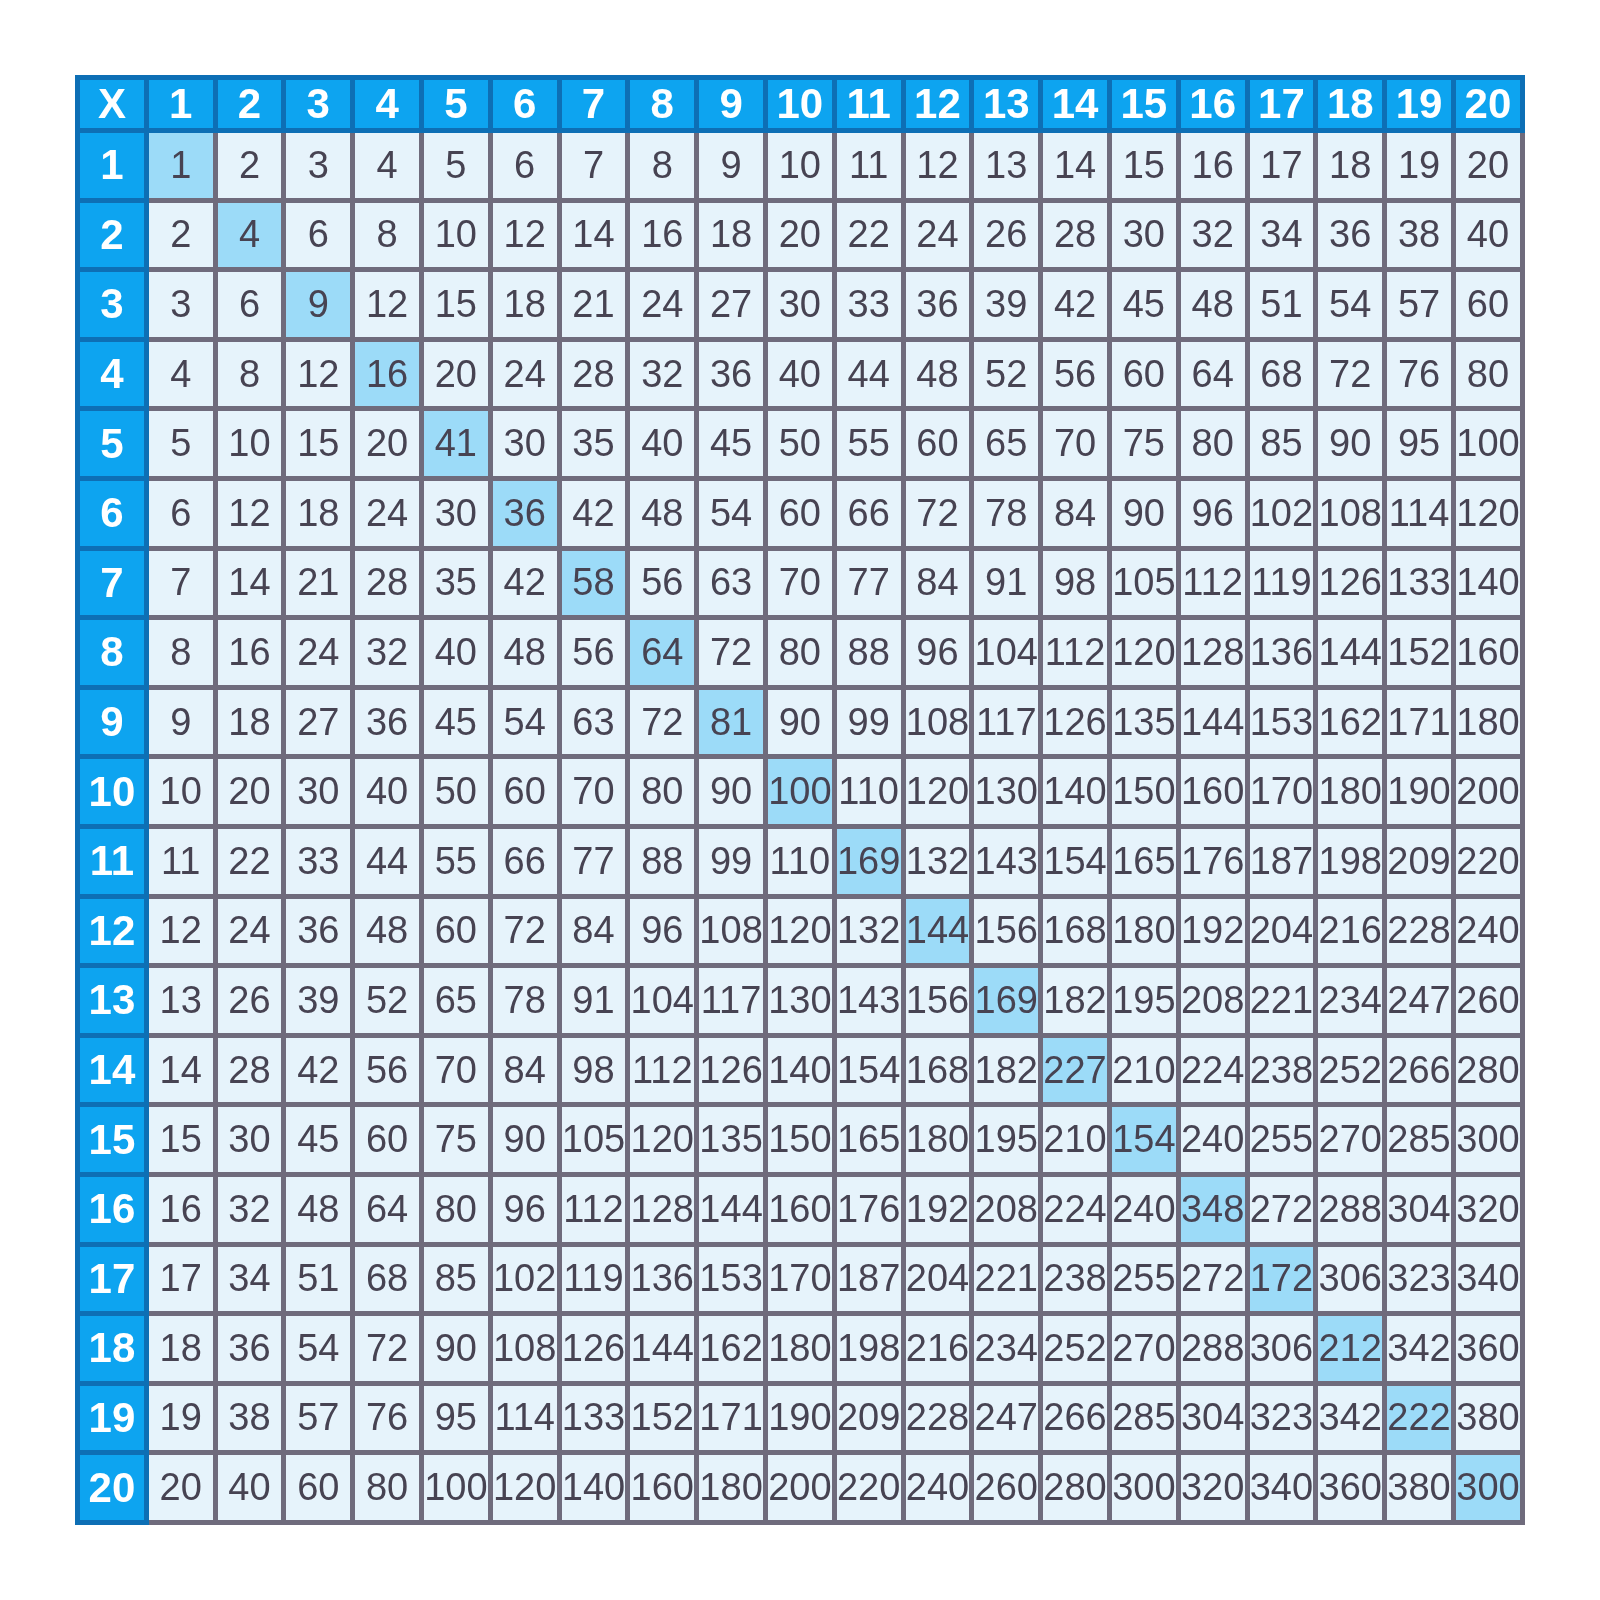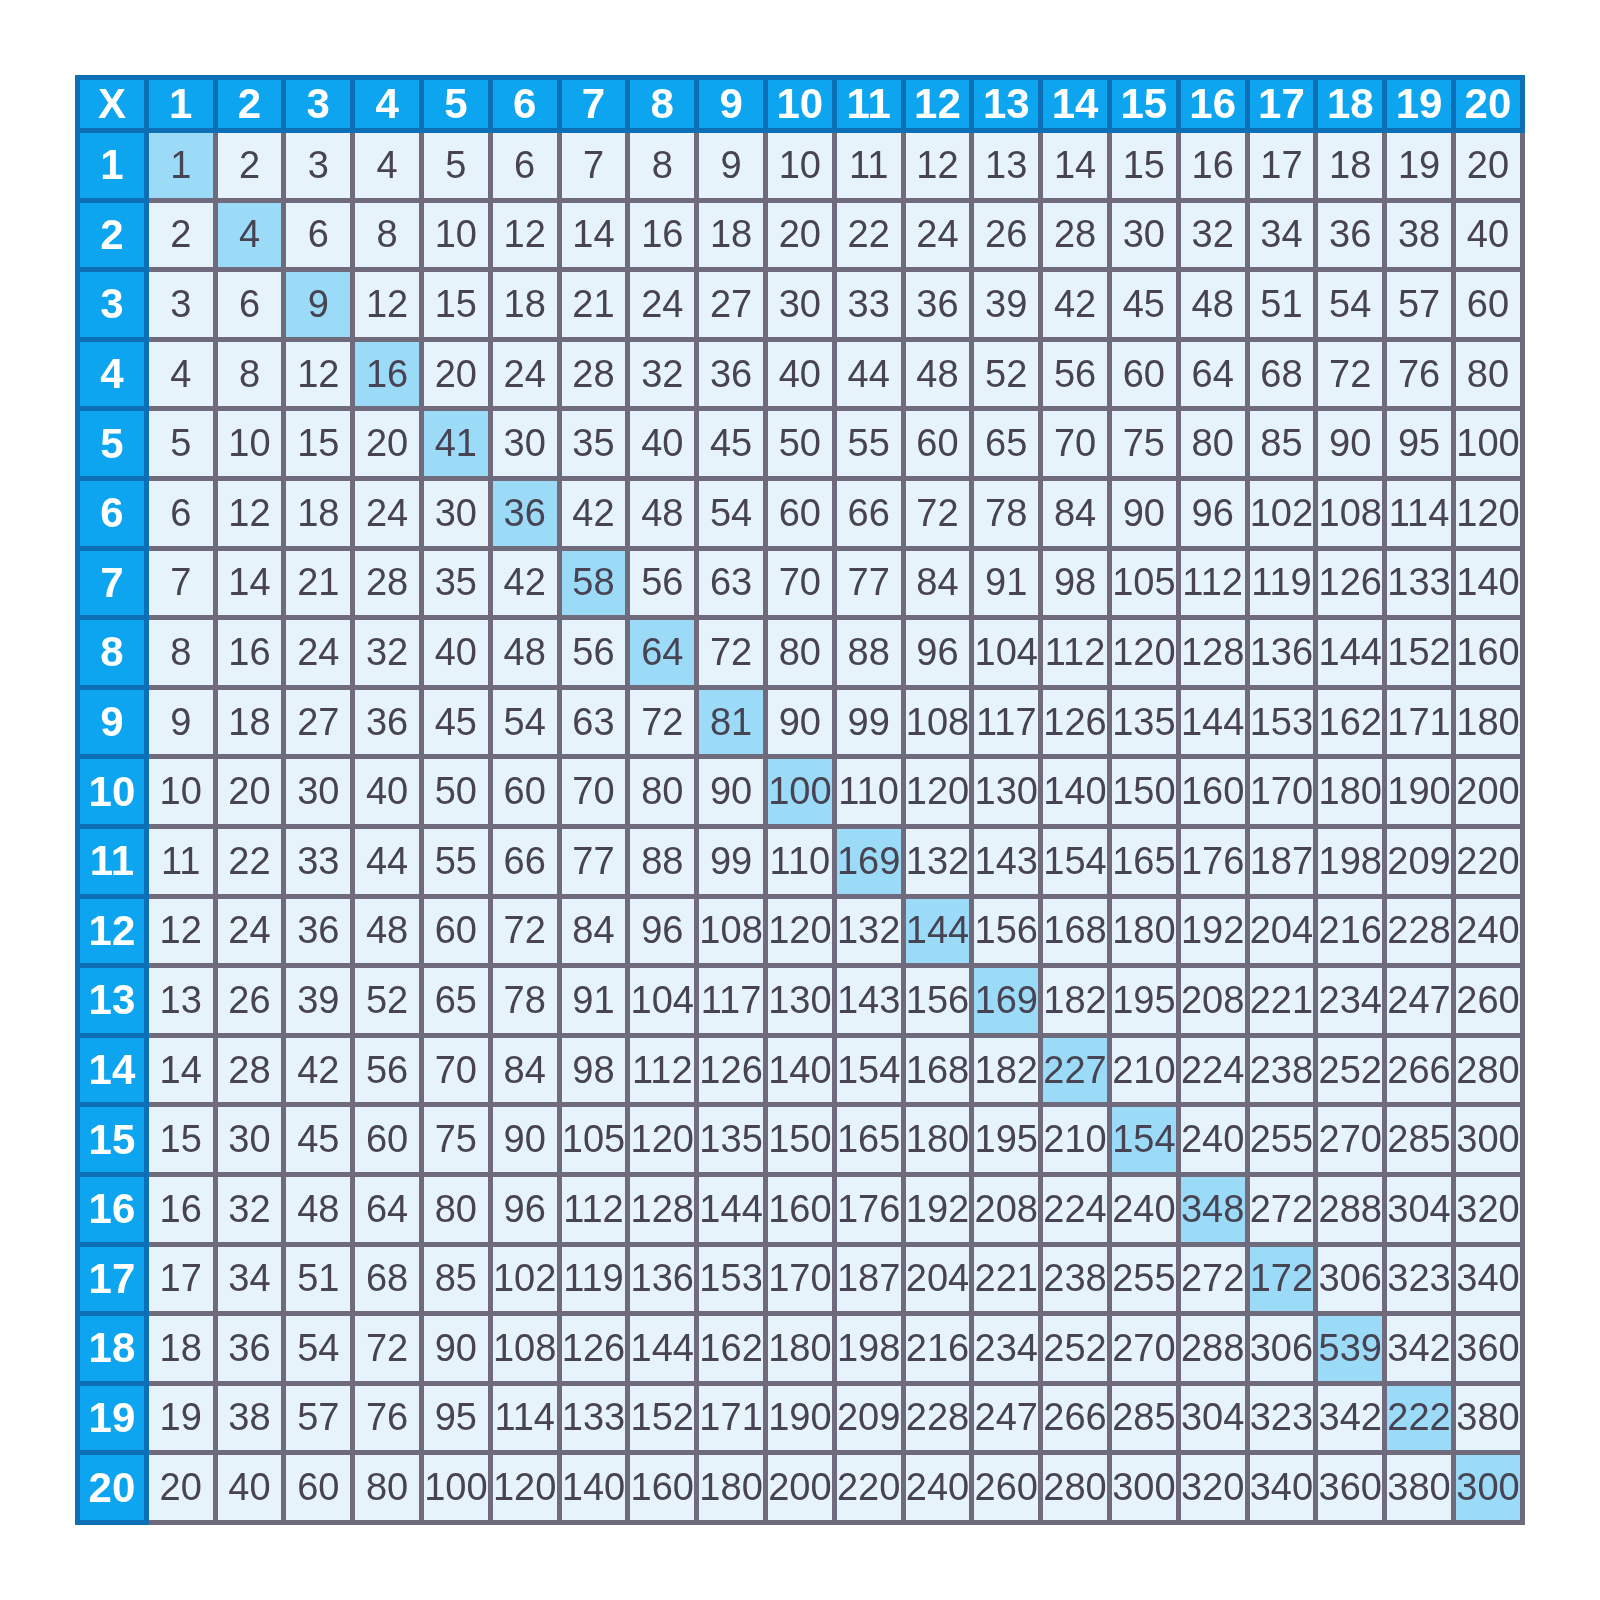--- a/index.html
+++ b/index.html
@@ -479,21 +479,21 @@
           <td class="cell">144</td>
           <td class="cell">162</td>
           <td class="cell">180</td>
           <td class="cell">198</td>
           <td class="cell">216</td>
           <td class="cell">234</td>
           <td class="cell">252</td>
           <td class="cell">270</td>
           <td class="cell">288</td>
           <td class="cell">306</td>
-          <td class="cell square">539</td>
+          <td class="cell square">212</td>
           <td class="cell">342</td>
           <td class="cell">360</td>
         </tr>
         <tr>
           <th class="head">19</th>
           <td class="cell">19</td>
           <td class="cell">38</td>
           <td class="cell">57</td>
           <td class="cell">76</td>
           <td class="cell">95</td>

